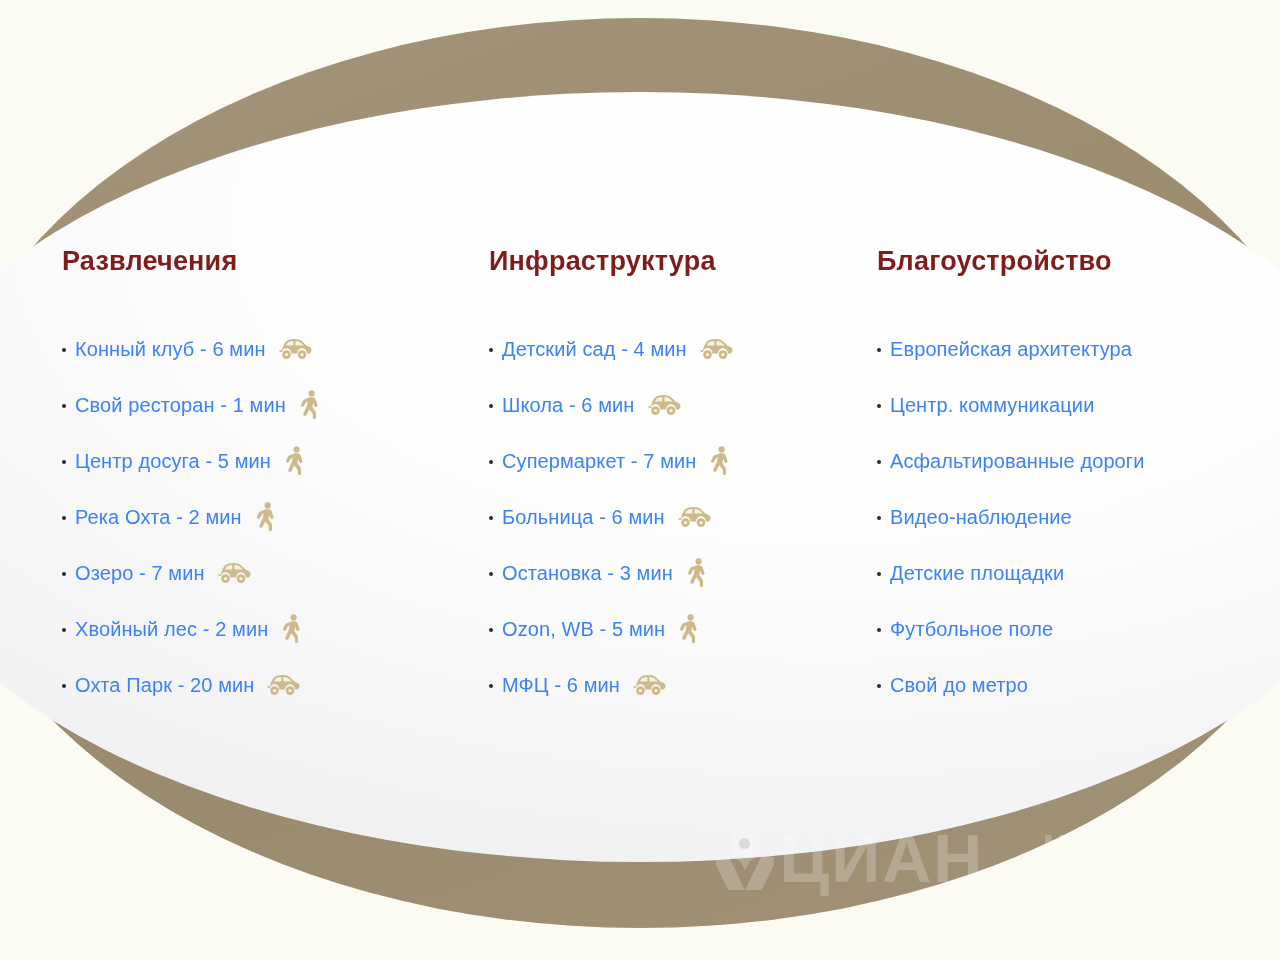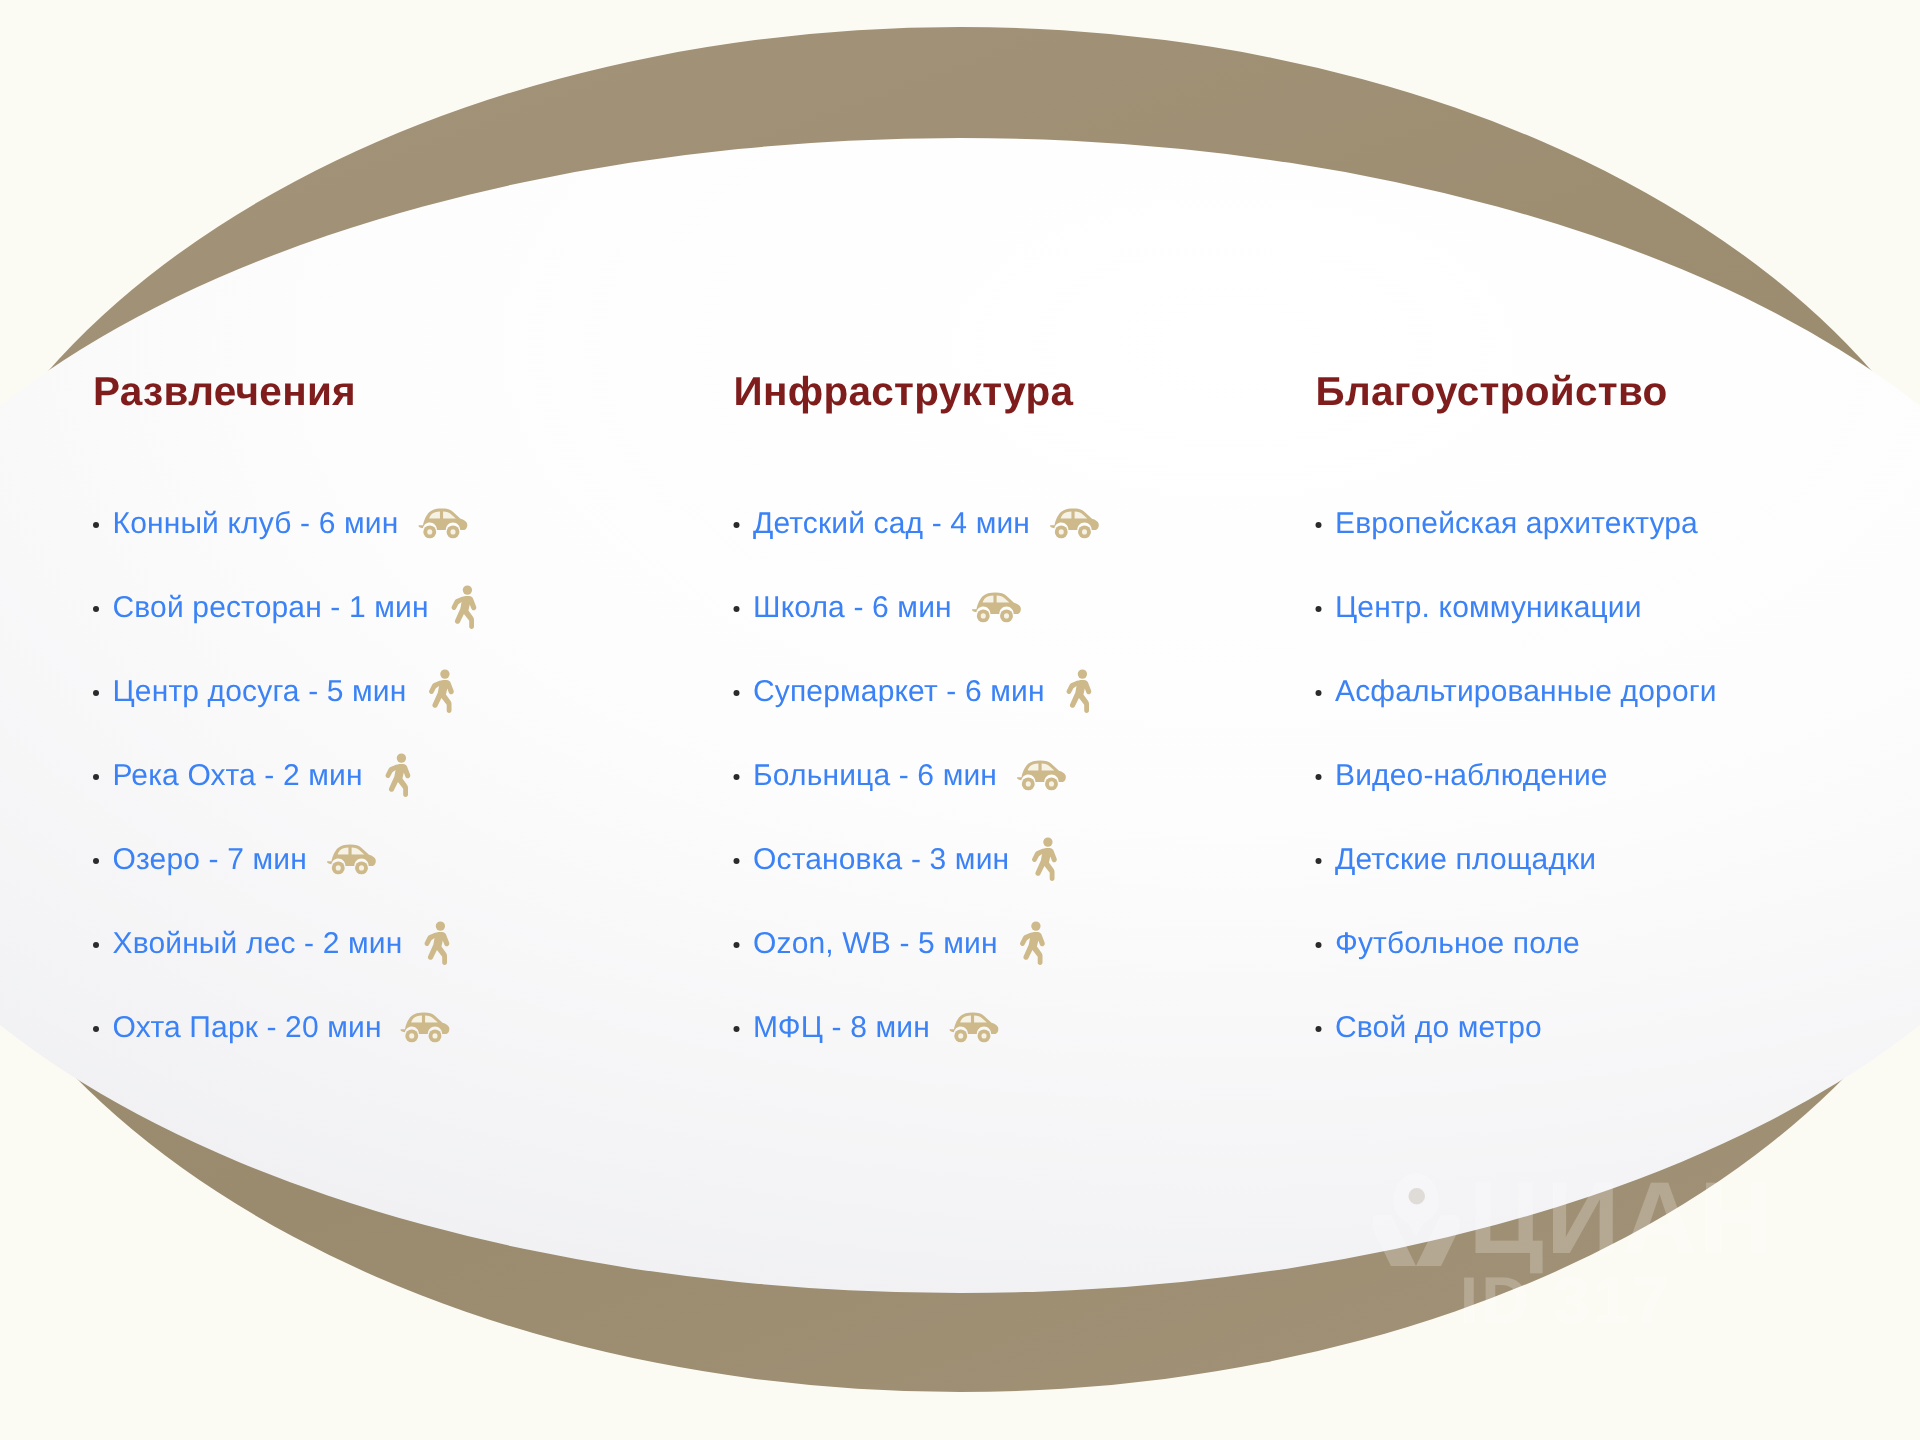--- a/index.html
+++ b/index.html
@@ -51,21 +51,21 @@
     background:
       radial-gradient(115% 120% at 62% 18%, #FFFFFF 0%, #FDFDFD 34%, #F4F4F6 62%, #E6E7EC 100%);
   }
 
   
   .watermark {
     position: absolute;
     right: 96px;
     bottom: 70px;
     display: flex;
-    flex-direction: column;
+    flex-direction: row;
     align-items: flex-start;
     opacity: 0.22;
     pointer-events: none;
     user-select: none;
   }
   .wm-row {
     display: flex;
     align-items: center;
     gap: 6px;
   }
@@ -337,21 +337,21 @@
                 <path fill="#F6F2E6" d="M17.4 5.0 C19.9 5.1 21.5 5.6 22.5 6.6 L25.9 9.6 L17.4 9.6 Z"></path>
                 <circle fill="#CDB98A" cx="8.5" cy="18.6" r="4.3"></circle>
                 <circle fill="#F6F2E6" cx="8.5" cy="18.6" r="1.7"></circle>
                 <circle fill="#CDB98A" cx="24.0" cy="18.6" r="4.3"></circle>
                 <circle fill="#F6F2E6" cx="24.0" cy="18.6" r="1.7"></circle>
               </svg>
             </span>
           </li>
           <li class="item">
             <span class="bullet"></span>
-            <span class="item-text">Супермаркет - 6 мин</span>
+            <span class="item-text">Супермаркет - 7 мин</span>
             <span class="item-icon walk">
               <svg width="20" height="30" viewBox="0 0 20 30" aria-hidden="true">
                 <circle fill="#CDB98A" cx="11.6" cy="3.4" r="3.1"></circle>
                 <path fill="#CDB98A" d="M12.6 7.3 C14.2 7.3 15.2 8.2 15.6 9.6 L17.4 14.4 C17.8 15.5 17.3 16.5 16.4 16.8 C15.5 17.1 14.6 16.6 14.2 15.6 L13.2 13.0 L12.3 17.0 L15.3 21.2 C15.8 21.9 16.0 22.5 16.0 23.2 L16.0 27.6 C16.0 28.6 15.3 29.3 14.4 29.3 C13.5 29.3 12.8 28.6 12.8 27.6 L12.8 23.9 L9.3 19.3 L6.6 24.8 C6.2 25.6 5.3 26.1 4.4 25.8 C3.4 25.4 3.0 24.4 3.4 23.5 L6.9 15.7 L7.7 11.3 L5.6 12.8 L4.0 15.8 C3.6 16.6 2.7 16.9 1.9 16.5 C1.1 16.1 0.8 15.2 1.2 14.4 L3.1 10.5 C3.3 10.1 3.6 9.8 4.0 9.5 L8.0 7.9 C9.4 7.3 11.2 7.3 12.6 7.3 Z"></path>
               </svg>
             </span>
           </li>
           <li class="item">
             <span class="bullet"></span>
             <span class="item-text">Больница - 6 мин</span>
@@ -382,21 +382,21 @@
             <span class="item-text">Ozon, WB - 5 мин</span>
             <span class="item-icon walk">
               <svg width="20" height="30" viewBox="0 0 20 30" aria-hidden="true">
                 <circle fill="#CDB98A" cx="11.6" cy="3.4" r="3.1"></circle>
                 <path fill="#CDB98A" d="M12.6 7.3 C14.2 7.3 15.2 8.2 15.6 9.6 L17.4 14.4 C17.8 15.5 17.3 16.5 16.4 16.8 C15.5 17.1 14.6 16.6 14.2 15.6 L13.2 13.0 L12.3 17.0 L15.3 21.2 C15.8 21.9 16.0 22.5 16.0 23.2 L16.0 27.6 C16.0 28.6 15.3 29.3 14.4 29.3 C13.5 29.3 12.8 28.6 12.8 27.6 L12.8 23.9 L9.3 19.3 L6.6 24.8 C6.2 25.6 5.3 26.1 4.4 25.8 C3.4 25.4 3.0 24.4 3.4 23.5 L6.9 15.7 L7.7 11.3 L5.6 12.8 L4.0 15.8 C3.6 16.6 2.7 16.9 1.9 16.5 C1.1 16.1 0.8 15.2 1.2 14.4 L3.1 10.5 C3.3 10.1 3.6 9.8 4.0 9.5 L8.0 7.9 C9.4 7.3 11.2 7.3 12.6 7.3 Z"></path>
               </svg>
             </span>
           </li>
           <li class="item">
             <span class="bullet"></span>
-            <span class="item-text">МФЦ - 8 мин</span>
+            <span class="item-text">МФЦ - 6 мин</span>
             <span class="item-icon">
               <svg width="34" height="26" viewBox="0 0 34 26" aria-hidden="true">
                 <path fill="#CDB98A" d="M4.0 14.2 C4.6 10.6 6.4 7.0 8.3 5.3 C10.1 3.7 13.0 3.0 16.6 3.0 C20.1 3.0 22.3 3.7 23.9 5.2 L29.0 9.9 C31.2 10.6 33.0 11.6 33.4 13.0 C33.9 14.7 33.2 16.6 31.6 17.4 L28.8 17.4 C28.8 14.5 26.7 12.3 24.0 12.3 C21.3 12.3 19.2 14.5 19.2 17.4 L13.3 17.4 C13.3 14.5 11.2 12.3 8.5 12.3 C6.2 12.3 4.4 13.9 3.9 16.1 C2.0 15.9 1.0 15.3 1.0 14.5 C1.0 13.9 2.0 14.2 4.0 14.2 Z"></path>
                 <path fill="#F6F2E6" d="M9.9 6.6 C11.0 5.6 12.8 5.1 15.3 5.0 L15.3 9.6 L8.1 9.6 C8.5 8.3 9.1 7.3 9.9 6.6 Z"></path>
                 <path fill="#F6F2E6" d="M17.4 5.0 C19.9 5.1 21.5 5.6 22.5 6.6 L25.9 9.6 L17.4 9.6 Z"></path>
                 <circle fill="#CDB98A" cx="8.5" cy="18.6" r="4.3"></circle>
                 <circle fill="#F6F2E6" cx="8.5" cy="18.6" r="1.7"></circle>
                 <circle fill="#CDB98A" cx="24.0" cy="18.6" r="4.3"></circle>
                 <circle fill="#F6F2E6" cx="24.0" cy="18.6" r="1.7"></circle>
               </svg>

